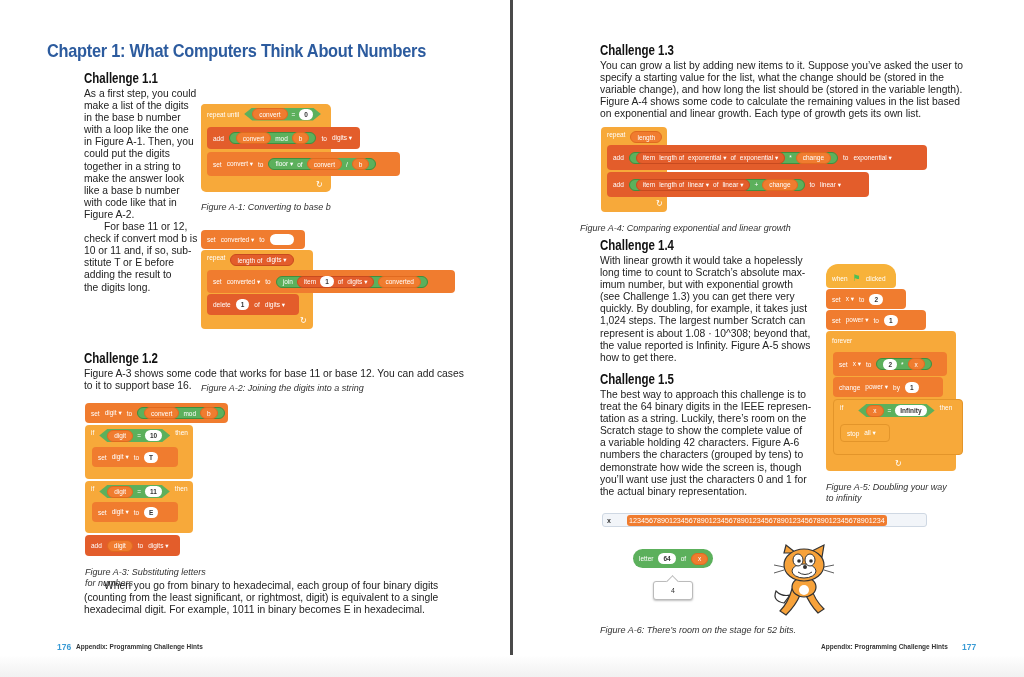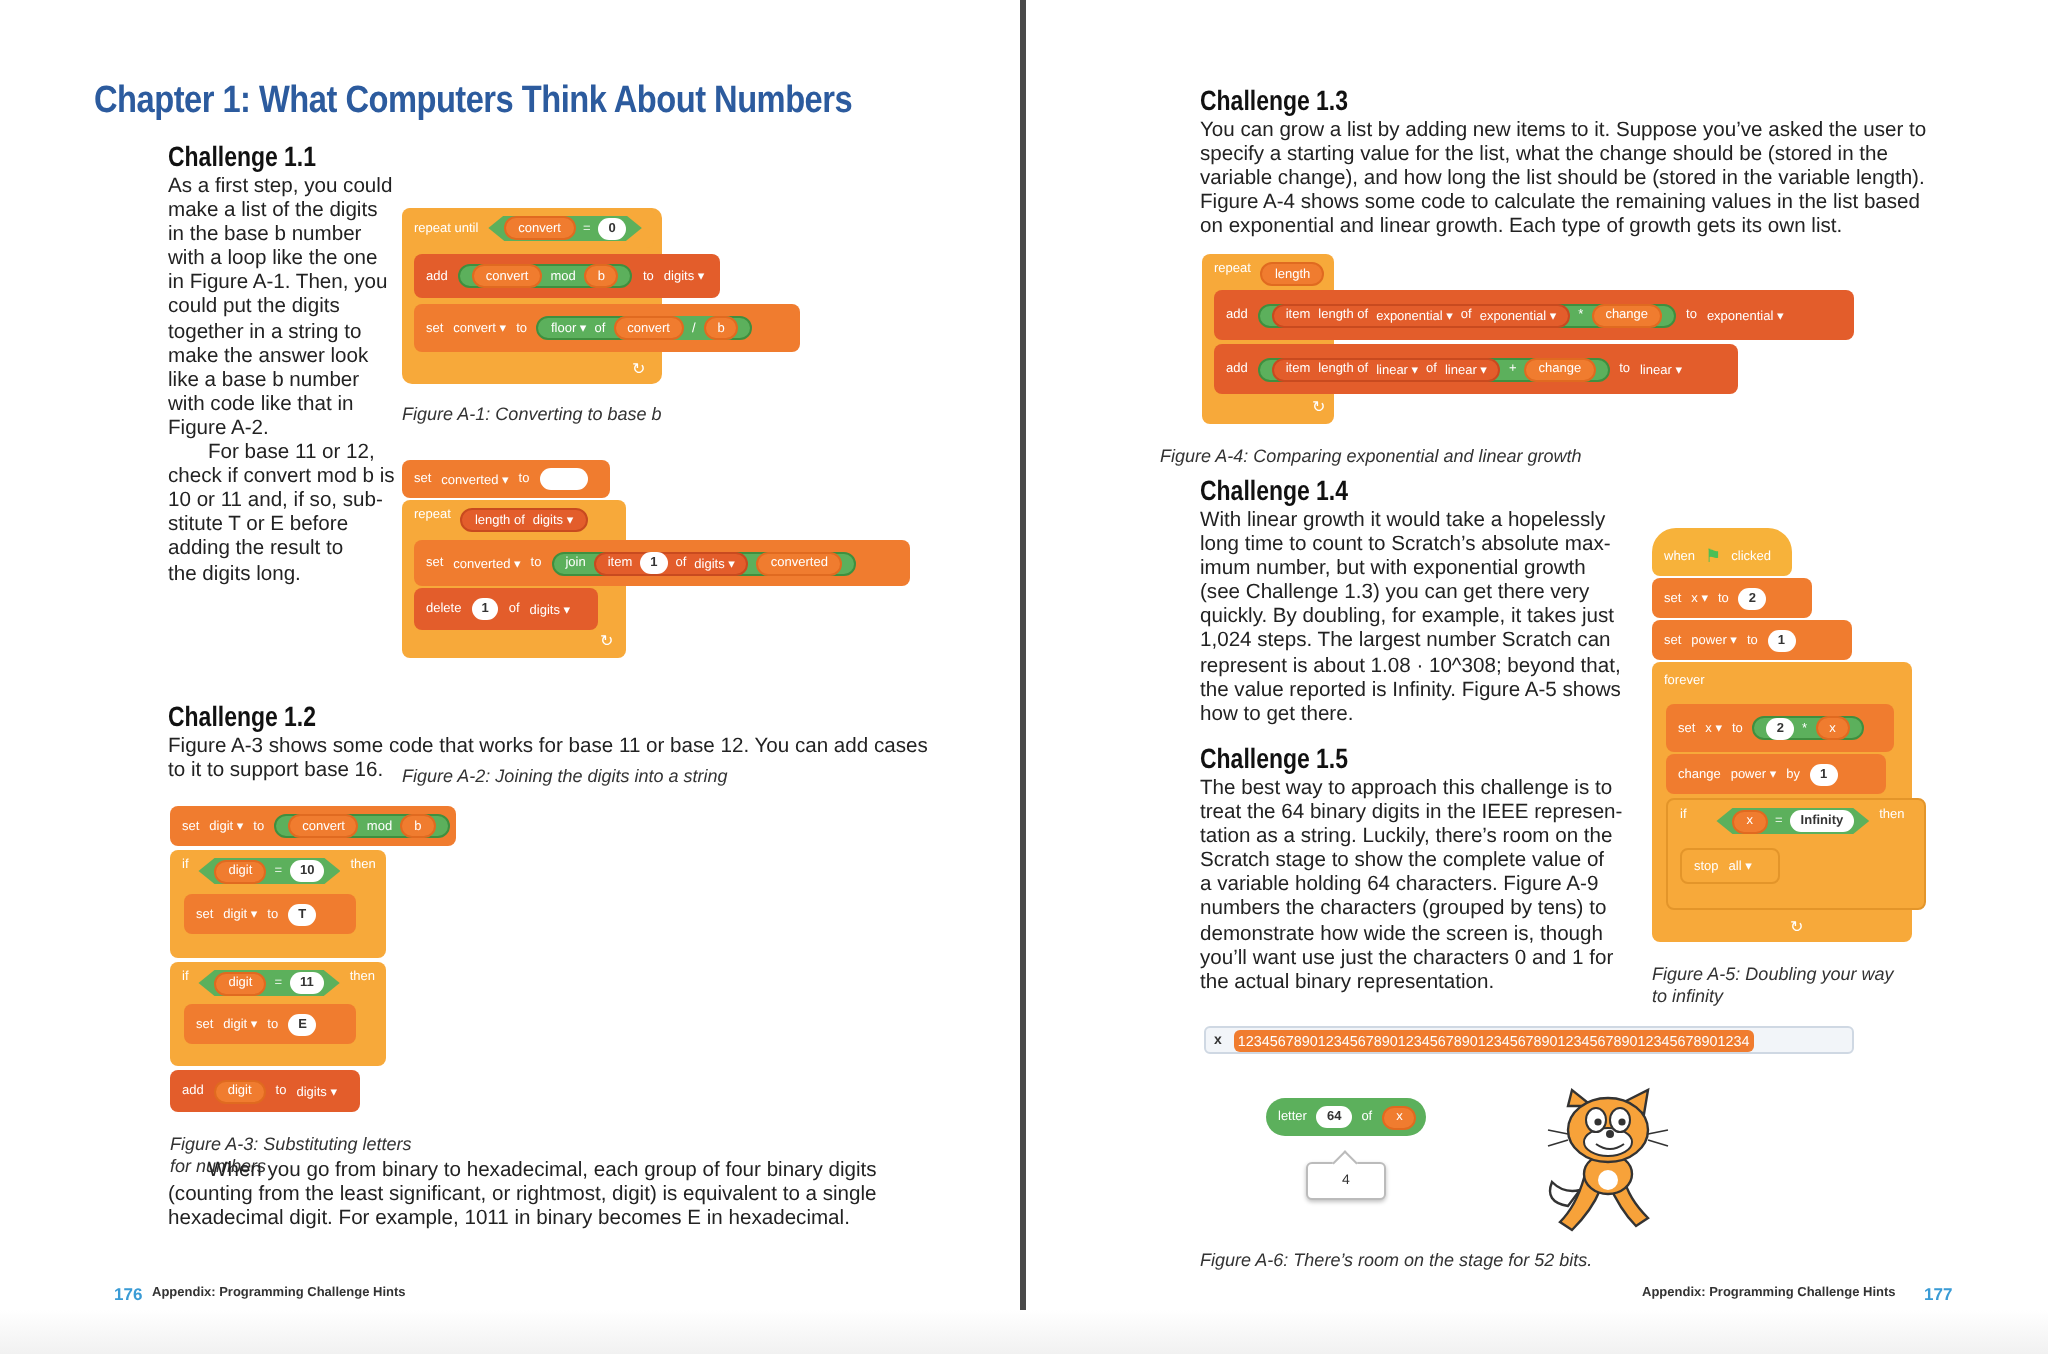--- a/index.html
+++ b/index.html
@@ -24,21 +24,21 @@
   .lst { background:#e35d2b; }
   .evt { background:#f7b23a; }
   .rep { background:#f7a93a; }
   .pill { display:inline-flex; align-items:center; gap:4px; border-radius:9px; padding:1px 6px; height:12px; box-sizing:border-box; }
   .p-op { background:#5cb05c; border:1.5px solid #3f8f3f; }
   .p-var { background:#f07c2f; border:1px solid #e06a20; }
   .p-lst { background:#e35d2b; border:1px solid #c84a1f; }
   .p-white { background:#fff; color:#333; font-weight:bold; border-radius:9px; padding:0 5px; height:11px; display:inline-flex; align-items:center; }
   .hex { display:inline-flex; align-items:center; gap:4px; background:#5cb05c; padding:1px 8px; height:13px; box-sizing:border-box; clip-path:polygon(8px 0, calc(100% - 8px) 0, 100% 50%, calc(100% - 8px) 100%, 8px 100%, 0 50%); }
   .arrow { position:absolute; font-size:8px; color:#fff; }
-  .stage-bar { position:absolute; left:602px; top:513px; width:325px; height:14px; border:1px solid #cfd8e3; border-radius:3px; background:#f2f5f9; display:flex; align-items:center; gap:6px; padding:0 4px; box-sizing:border-box; }
+  .stage-bar { position:absolute; left:602px; top:513px; width:325px; height:14px; border:1px solid #cfd8e3; border-radius:3px; background:#f2f5f9; display:flex; align-items:center; gap:16px; padding:0 4px; box-sizing:border-box; }
   .stage-val { background:#f07c2f; color:#fff; font-family:"Liberation Sans", sans-serif; font-size:7.2px; border-radius:3px; padding:0 2px; white-space:nowrap; height:11px; line-height:11px; }
   .stage-name { font-family:"Liberation Sans", sans-serif; font-size:7px; font-weight:bold; color:#333; }
   .result-box { position:absolute; left:653px; top:581px; width:38px; height:17px; border:1px solid #bbb; border-radius:3px; background:#fff; box-shadow:0 1px 2px rgba(0,0,0,0.25); font-family:"Liberation Sans", sans-serif; font-size:7px; color:#333; display:flex; align-items:center; justify-content:center; }
   .result-box:before { content:""; position:absolute; top:-5px; left:14px; width:8px; height:8px; background:#fff; border-left:1px solid #bbb; border-top:1px solid #bbb; transform:rotate(45deg); }
 </style>
 </head>
 <body>
 
 <div class="page left"></div>
 <div class="page right"></div>
@@ -332,21 +332,21 @@
     <div>to infinity</div>
   </div>
 </div>
 
 <div class="ch-head" style="left:600px;top:371px;">Challenge 1.5</div>
 <div class="para" style="left:600px;top:389px;width:225px;">
   <div>The best way to approach this challenge is to</div>
   <div>treat the 64 binary digits in the IEEE represen-</div>
   <div>tation as a string. Luckily, there’s room on the</div>
   <div>Scratch stage to show the complete value of</div>
-  <div>a variable holding 64 characters. Figure A-9</div>
+  <div>a variable holding 42 characters. Figure A-6</div>
   <div>numbers the characters (grouped by tens) to</div>
   <div>demonstrate how wide the screen is, though</div>
   <div>you’ll want use just the characters 0 and 1 for</div>
   <div>the actual binary representation.</div>
 </div>
 
 <div>
   <div class="stage-bar">
     <span class="stage-name">x</span>
     <span class="stage-val">1234567890123456789012345678901234567890123456789012345678901234</span>

